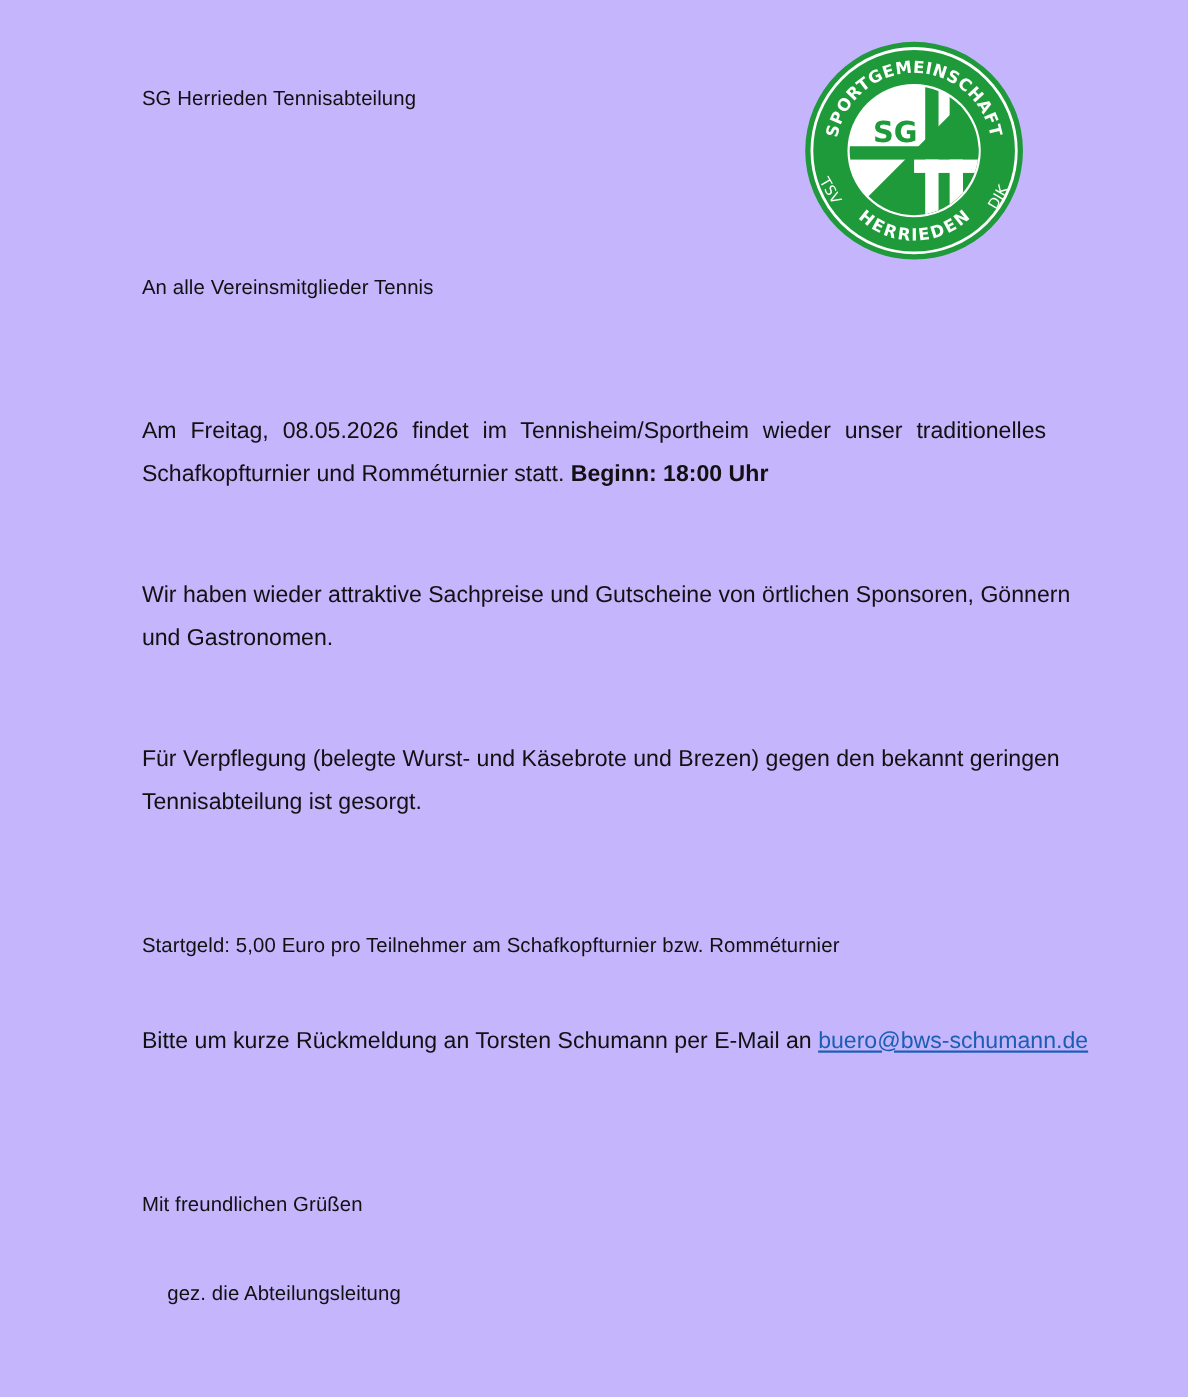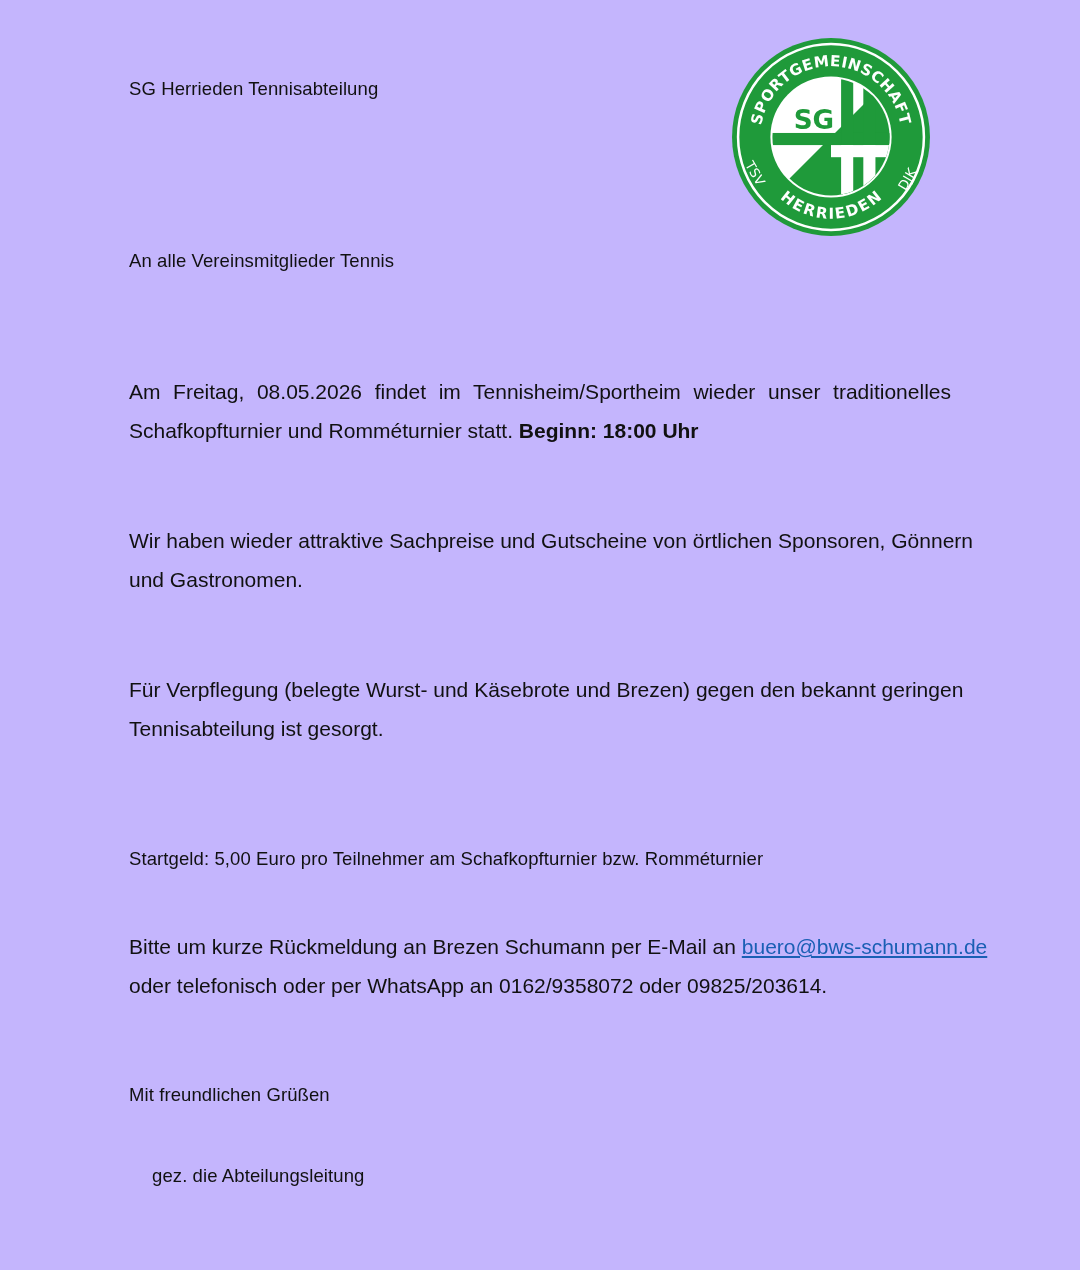--- a/index.html
+++ b/index.html
@@ -75,19 +75,18 @@
   </div>
 
   <div class="para p3">
     <span class="line">Für Verpflegung (belegte Wurst- und Käsebrote und Brezen) gegen den bekannt geringen</span>
     <span class="line last">Tennisabteilung ist gesorgt.</span>
   </div>
 
   <div class="txt p4">Startgeld: 5,00 Euro pro Teilnehmer am Schafkopfturnier bzw. Romméturnier</div>
 
   <div class="para p5">
-    <span class="line"><span>Bitte um kurze Rückmeldung an Brezen Schumann per E-Mail an </span><a class="email" href="mailto:buero@bws-schumann.de" style="color: rgb(26, 95, 180);">buero@bws-schumann.de</a></span>
-    <span class="line last">oder telefonisch oder per WhatsApp an 0162/9358072 oder 09825/203614.</span>
+    <span class="line"><span>Bitte um kurze Rückmeldung an Torsten Schumann per E-Mail an </span><a class="email" href="mailto:buero@bws-schumann.de" style="color: rgb(26, 95, 180);">buero@bws-schumann.de</a></span>
   </div>
 
   <div class="txt closing">Mit freundlichen Grüßen</div>
   <div class="txt signature">gez. die Abteilungsleitung</div>
 </div>
 
 </body></html>

